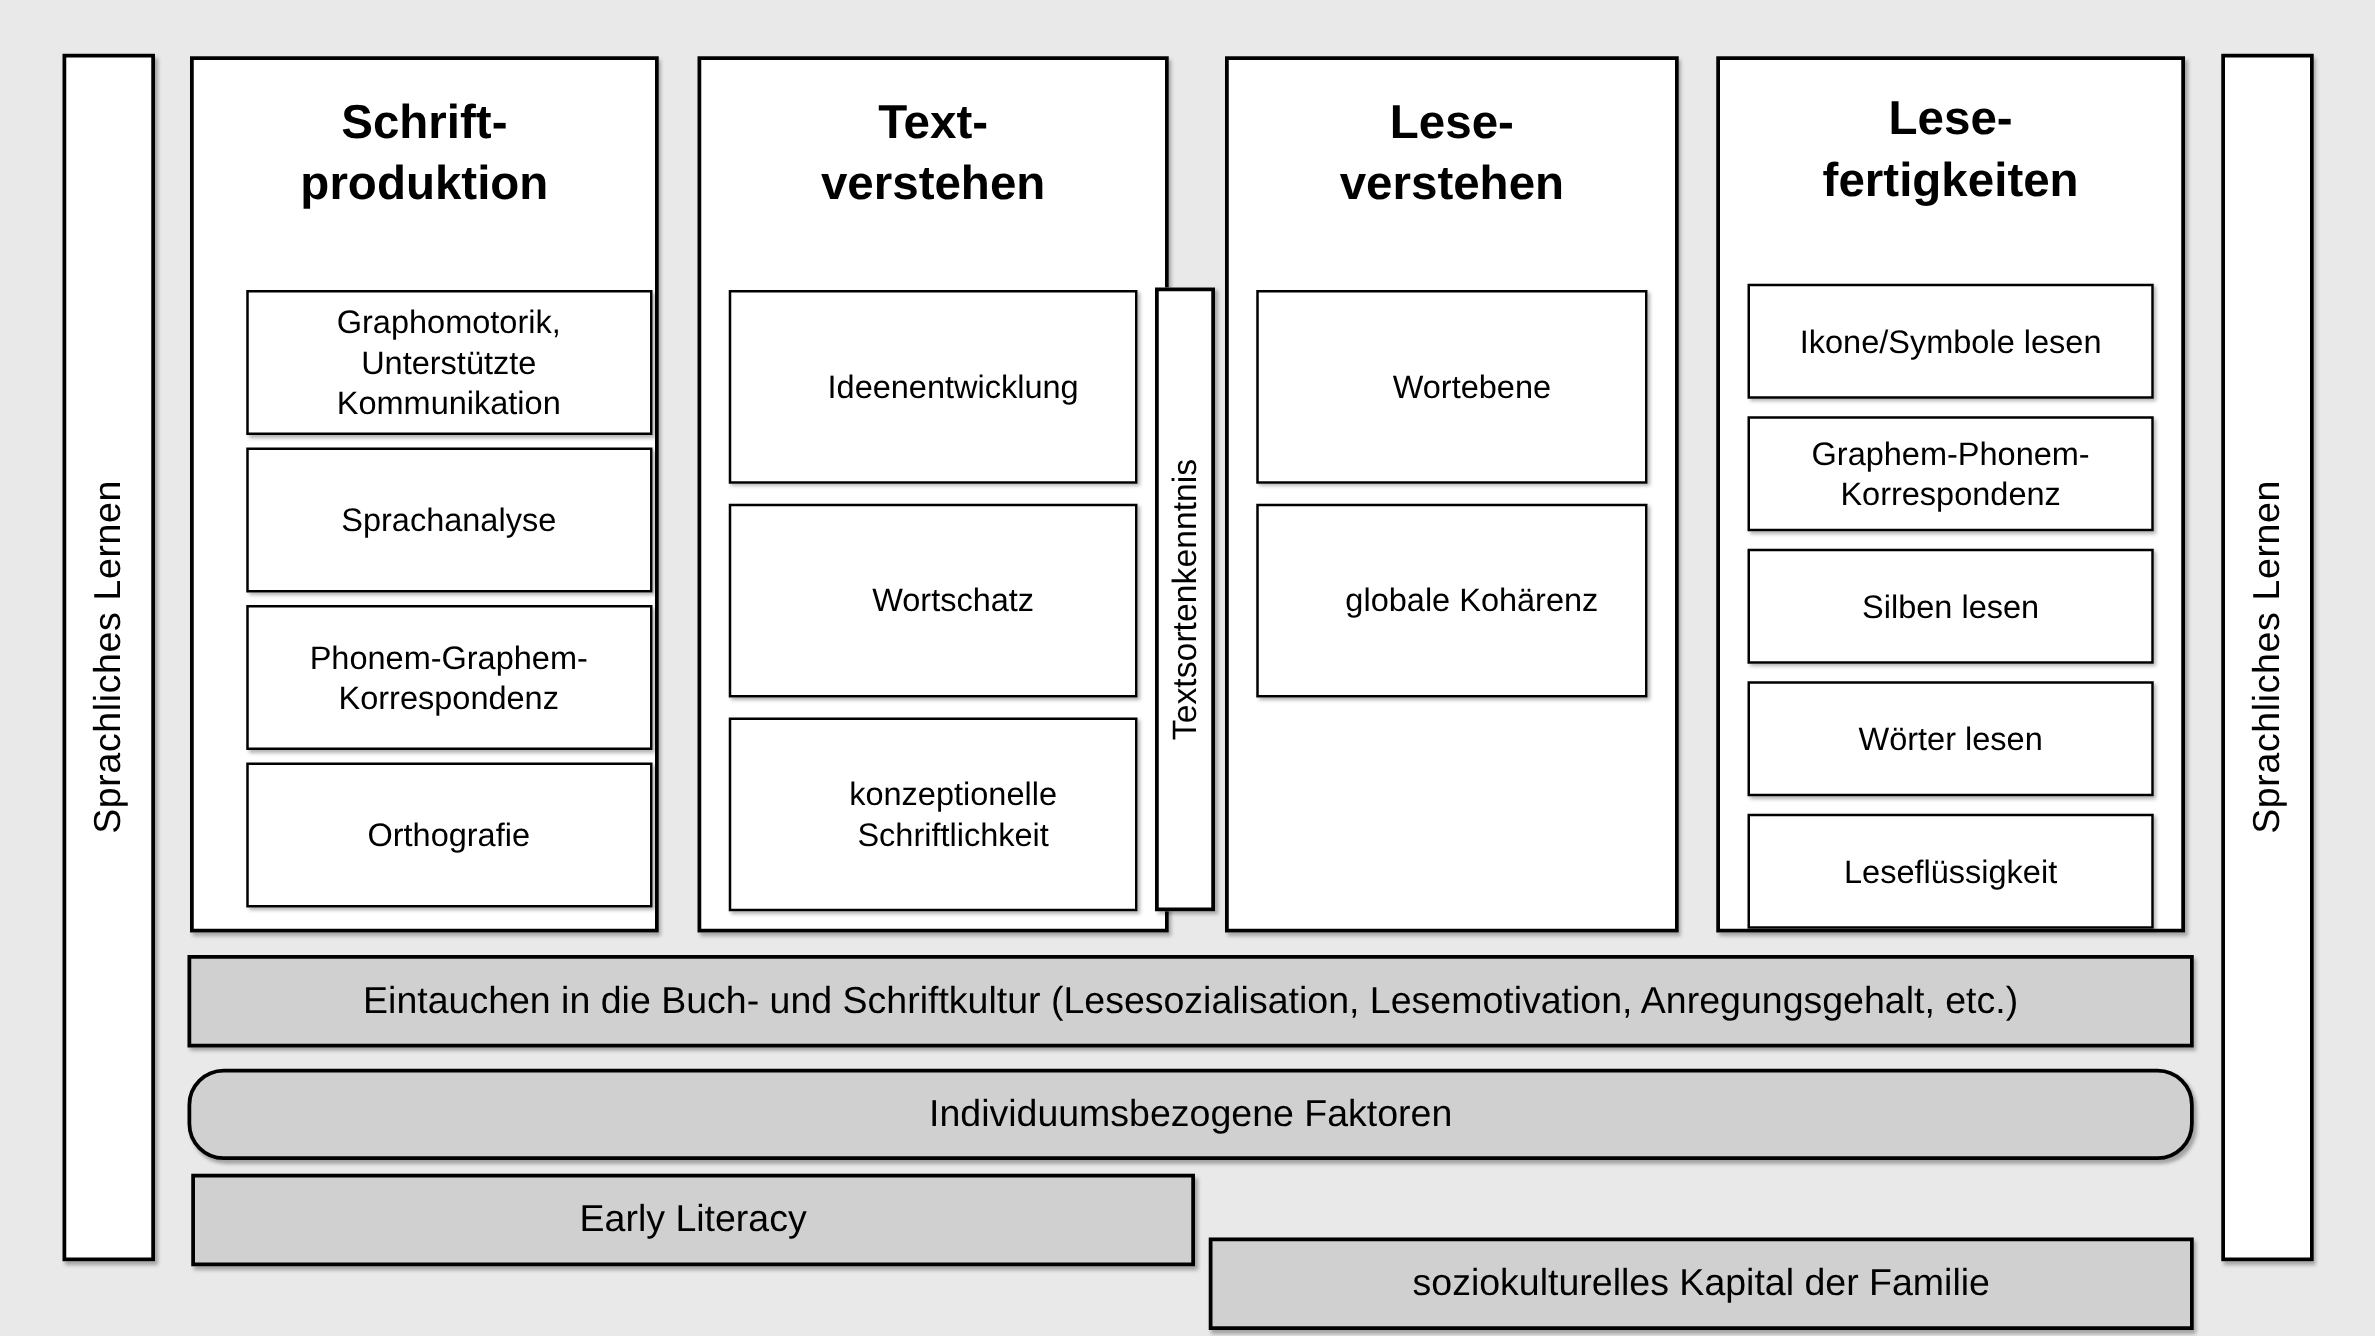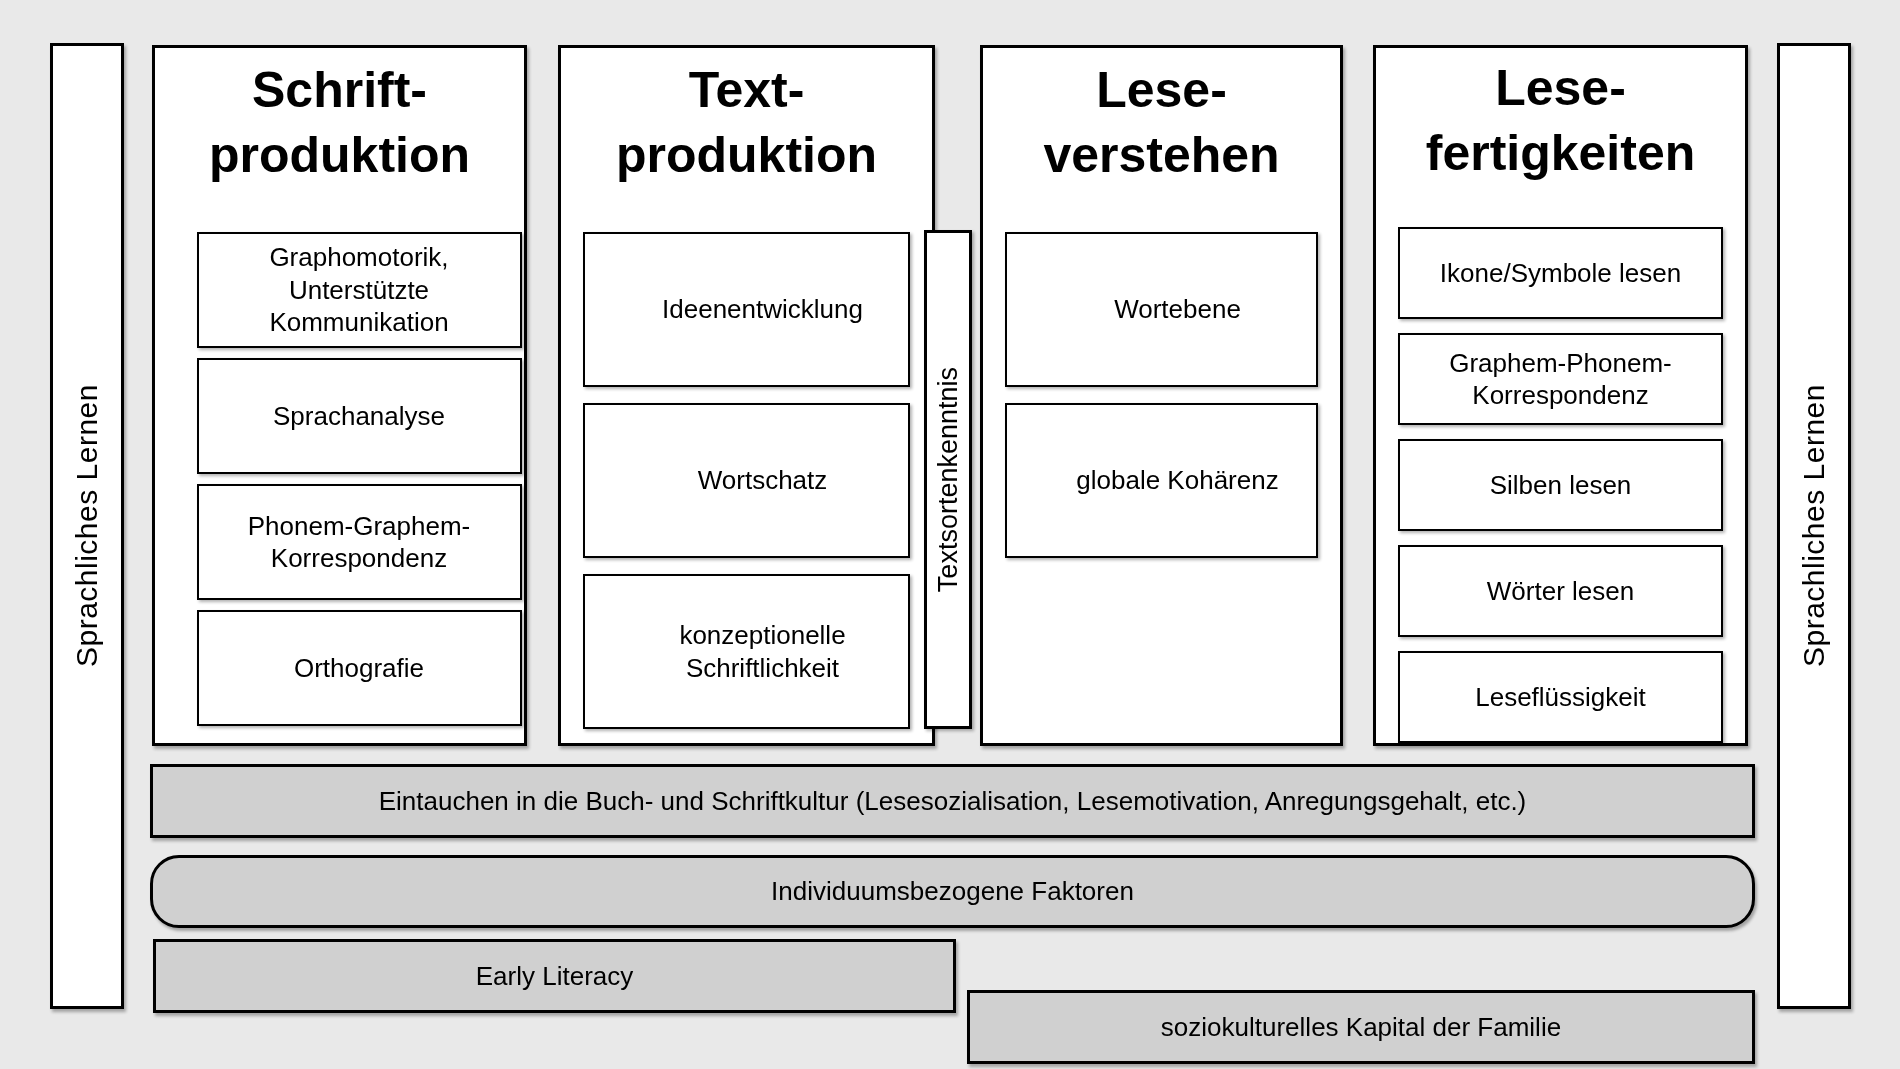--- a/index.html
+++ b/index.html
@@ -51,21 +51,21 @@
   .col-3{left:980px;width:363px;}
   .col-4{left:1373px;width:375px;}
   .col-header{
     height:184px;
     box-sizing:border-box;
     padding-bottom:34px;
     display:flex;
     align-items:center;
     justify-content:center;
     text-align:center;
-    font-size:50px;
+    font-size:38px;
     font-weight:700;
     line-height:1.3;
     white-space:pre-line;
   }
   .col-boxes{
     display:flex;
     flex-direction:column;
     align-items:center;
     width:100%;
   }
@@ -102,21 +102,21 @@
   .bar{
     position:absolute;
     background:#d0d0d0;
     border:3px solid #000;
     box-sizing:border-box;
     box-shadow:2px 3px 3px rgba(0,0,0,0.3);
     display:flex;
     align-items:center;
     justify-content:center;
     text-align:center;
-    font-size:26px;
+    font-size:30px;
   }
   .bar-1{left:150px;top:764px;width:1605px;height:74px;}
   .bar-2{left:150px;top:855px;width:1605px;height:73px;border-radius:29px;}
   .bar-3a{left:153px;top:939px;width:803px;height:74px;}
   .bar-3b{left:967px;top:990px;width:788px;height:74px;}
 </style>
 </head>
 <body>
 
 <div class="canvas">
@@ -134,21 +134,21 @@
 Kommunikation</div>
       <div class="box">Sprachanalyse</div>
       <div class="box">Phonem-Graphem-
 Korrespondenz</div>
       <div class="box">Orthografie</div>
     </div>
   </div>
 
   <div class="panel col col-2">
     <div class="col-header">Text-
-produktion</div>
+verstehen</div>
     <div class="col-boxes">
       <div class="box">Ideenentwicklung</div>
       <div class="box">Wortschatz</div>
       <div class="box">konzeptionelle
 Schriftlichkeit</div>
     </div>
   </div>
 
   <div class="panel divider-strip">
     <span class="vtext">Textsortenkenntnis</span>

